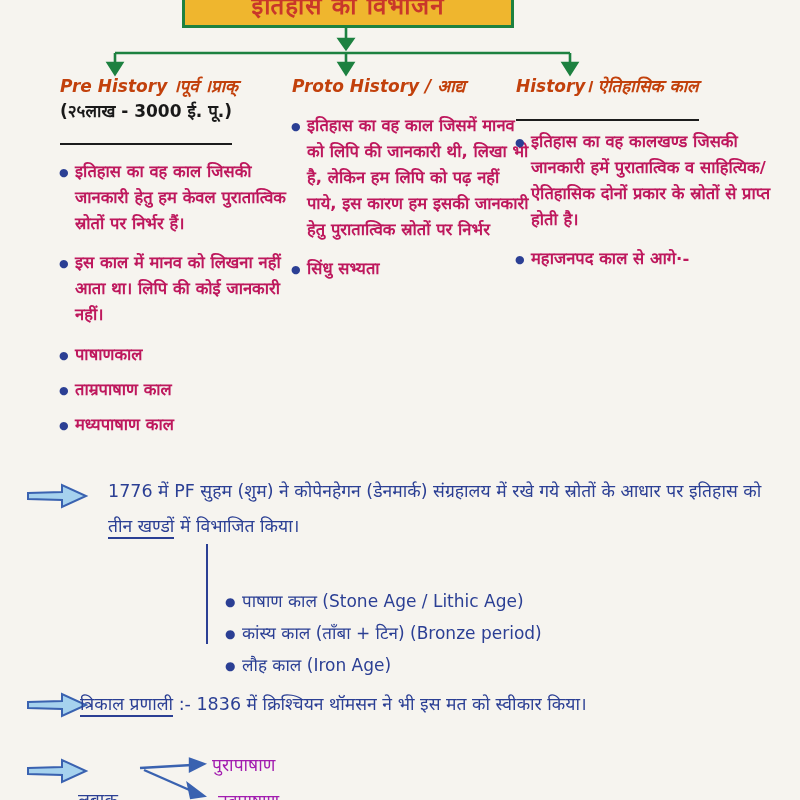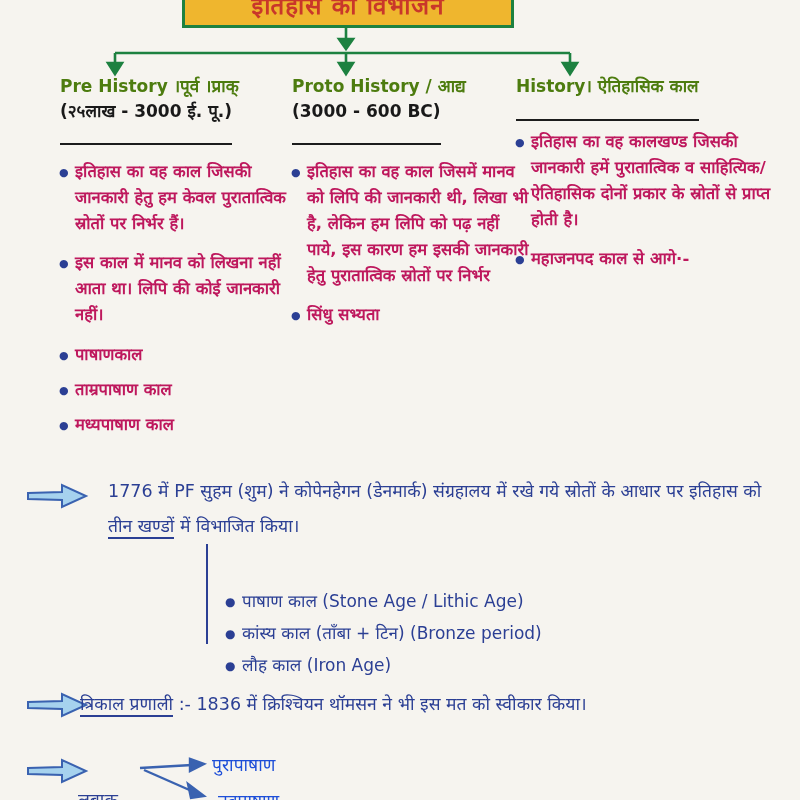--- a/index.html
+++ b/index.html
@@ -17,22 +17,23 @@
     box-sizing:border-box;
   }
   
   .connector{position:absolute;left:0;top:0;pointer-events:none;}
   
   .col{position:absolute;top:74px;}
   .col1{left:60px;width:232px;}
   .col2{left:292px;width:240px;}
   .col3{left:516px;width:278px;}
   .col-head{
-    color:#4d7c0f;font-size:17px;font-weight:700;line-height:25px;
+    color:#c2410c;font-size:17px;font-weight:700;line-height:25px;
     white-space:nowrap;
+    font-style:italic;
   }
   .col-sub{
     color:#191919;font-size:17px;font-weight:700;line-height:25px;
     display:inline-block;border-bottom:2.5px solid #1c1c1c;padding-bottom:19px;
     white-space:nowrap;
   }
   .head-underline{border-bottom:2.5px solid #1c1c1c;display:inline-block;padding-bottom:20px;}
   .bullets{margin:14px 0 0 0;padding:0;list-style:none;}
   .bullets li{
     position:relative;padding-left:15px;margin:0 0 13px 0;
@@ -56,21 +57,21 @@
   }
   .age-list li::before{
     content:"●";position:absolute;left:-3px;top:1px;font-size:12px;color:#2b3f94;
   }
   .age-line{
     position:absolute;left:206px;top:544px;height:100px;width:0;
     border-left:2.5px solid #2b3f94;
   }
   
   .fork{position:absolute;left:136px;top:754px;pointer-events:none;}
-  .branch{position:absolute;color:#1d4ed8;font-size:17.5px;font-weight:500;white-space:nowrap;}
+  .branch{position:absolute;color:#a21caf;font-size:17.5px;font-weight:500;white-space:nowrap;}
 </style>
 </head>
 <body>
 
 <div class="title-box">
   <span>इतिहास का विभाजन</span>
 </div>
 
 <svg class="connector" width="800" height="82">
   <g stroke="#1d8140" stroke-width="2.6" fill="#1d8140">
@@ -95,21 +96,20 @@
   </ul>
   <ul class="bullets minor-list" style="">
     <li>पाषाणकाल</li>
     <li>ताम्रपाषाण काल</li>
     <li>मध्यपाषाण काल</li>
   </ul>
 </div>
 
 <div class="col col2">
   <div class="col-head">Proto History / आद्य</div>
-  <div class="col-sub">(3000 - 600 BC)</div>
   <ul class="bullets">
     <li>इतिहास का वह काल जिसमें मानव को लिपि की जानकारी थी, लिखा भी है, लेकिन हम लिपि को पढ़ नहीं पाये, इस कारण हम इसकी जानकारी हेतु पुरातात्विक स्रोतों पर निर्भर</li>
     <li>सिंधु सभ्यता</li>
   </ul>
 </div>
 
 <div class="col col3">
   <div class="col-head head-underline">History। ऐतिहासिक काल</div>
   <ul class="bullets" style="margin-top:8px;">
     <li>इतिहास का वह कालखण्ड जिसकी जानकारी हमें पुरातात्विक व साहित्यिक/ ऐतिहासिक दोनों प्रकार के स्रोतों से प्राप्त होती है।</li>

